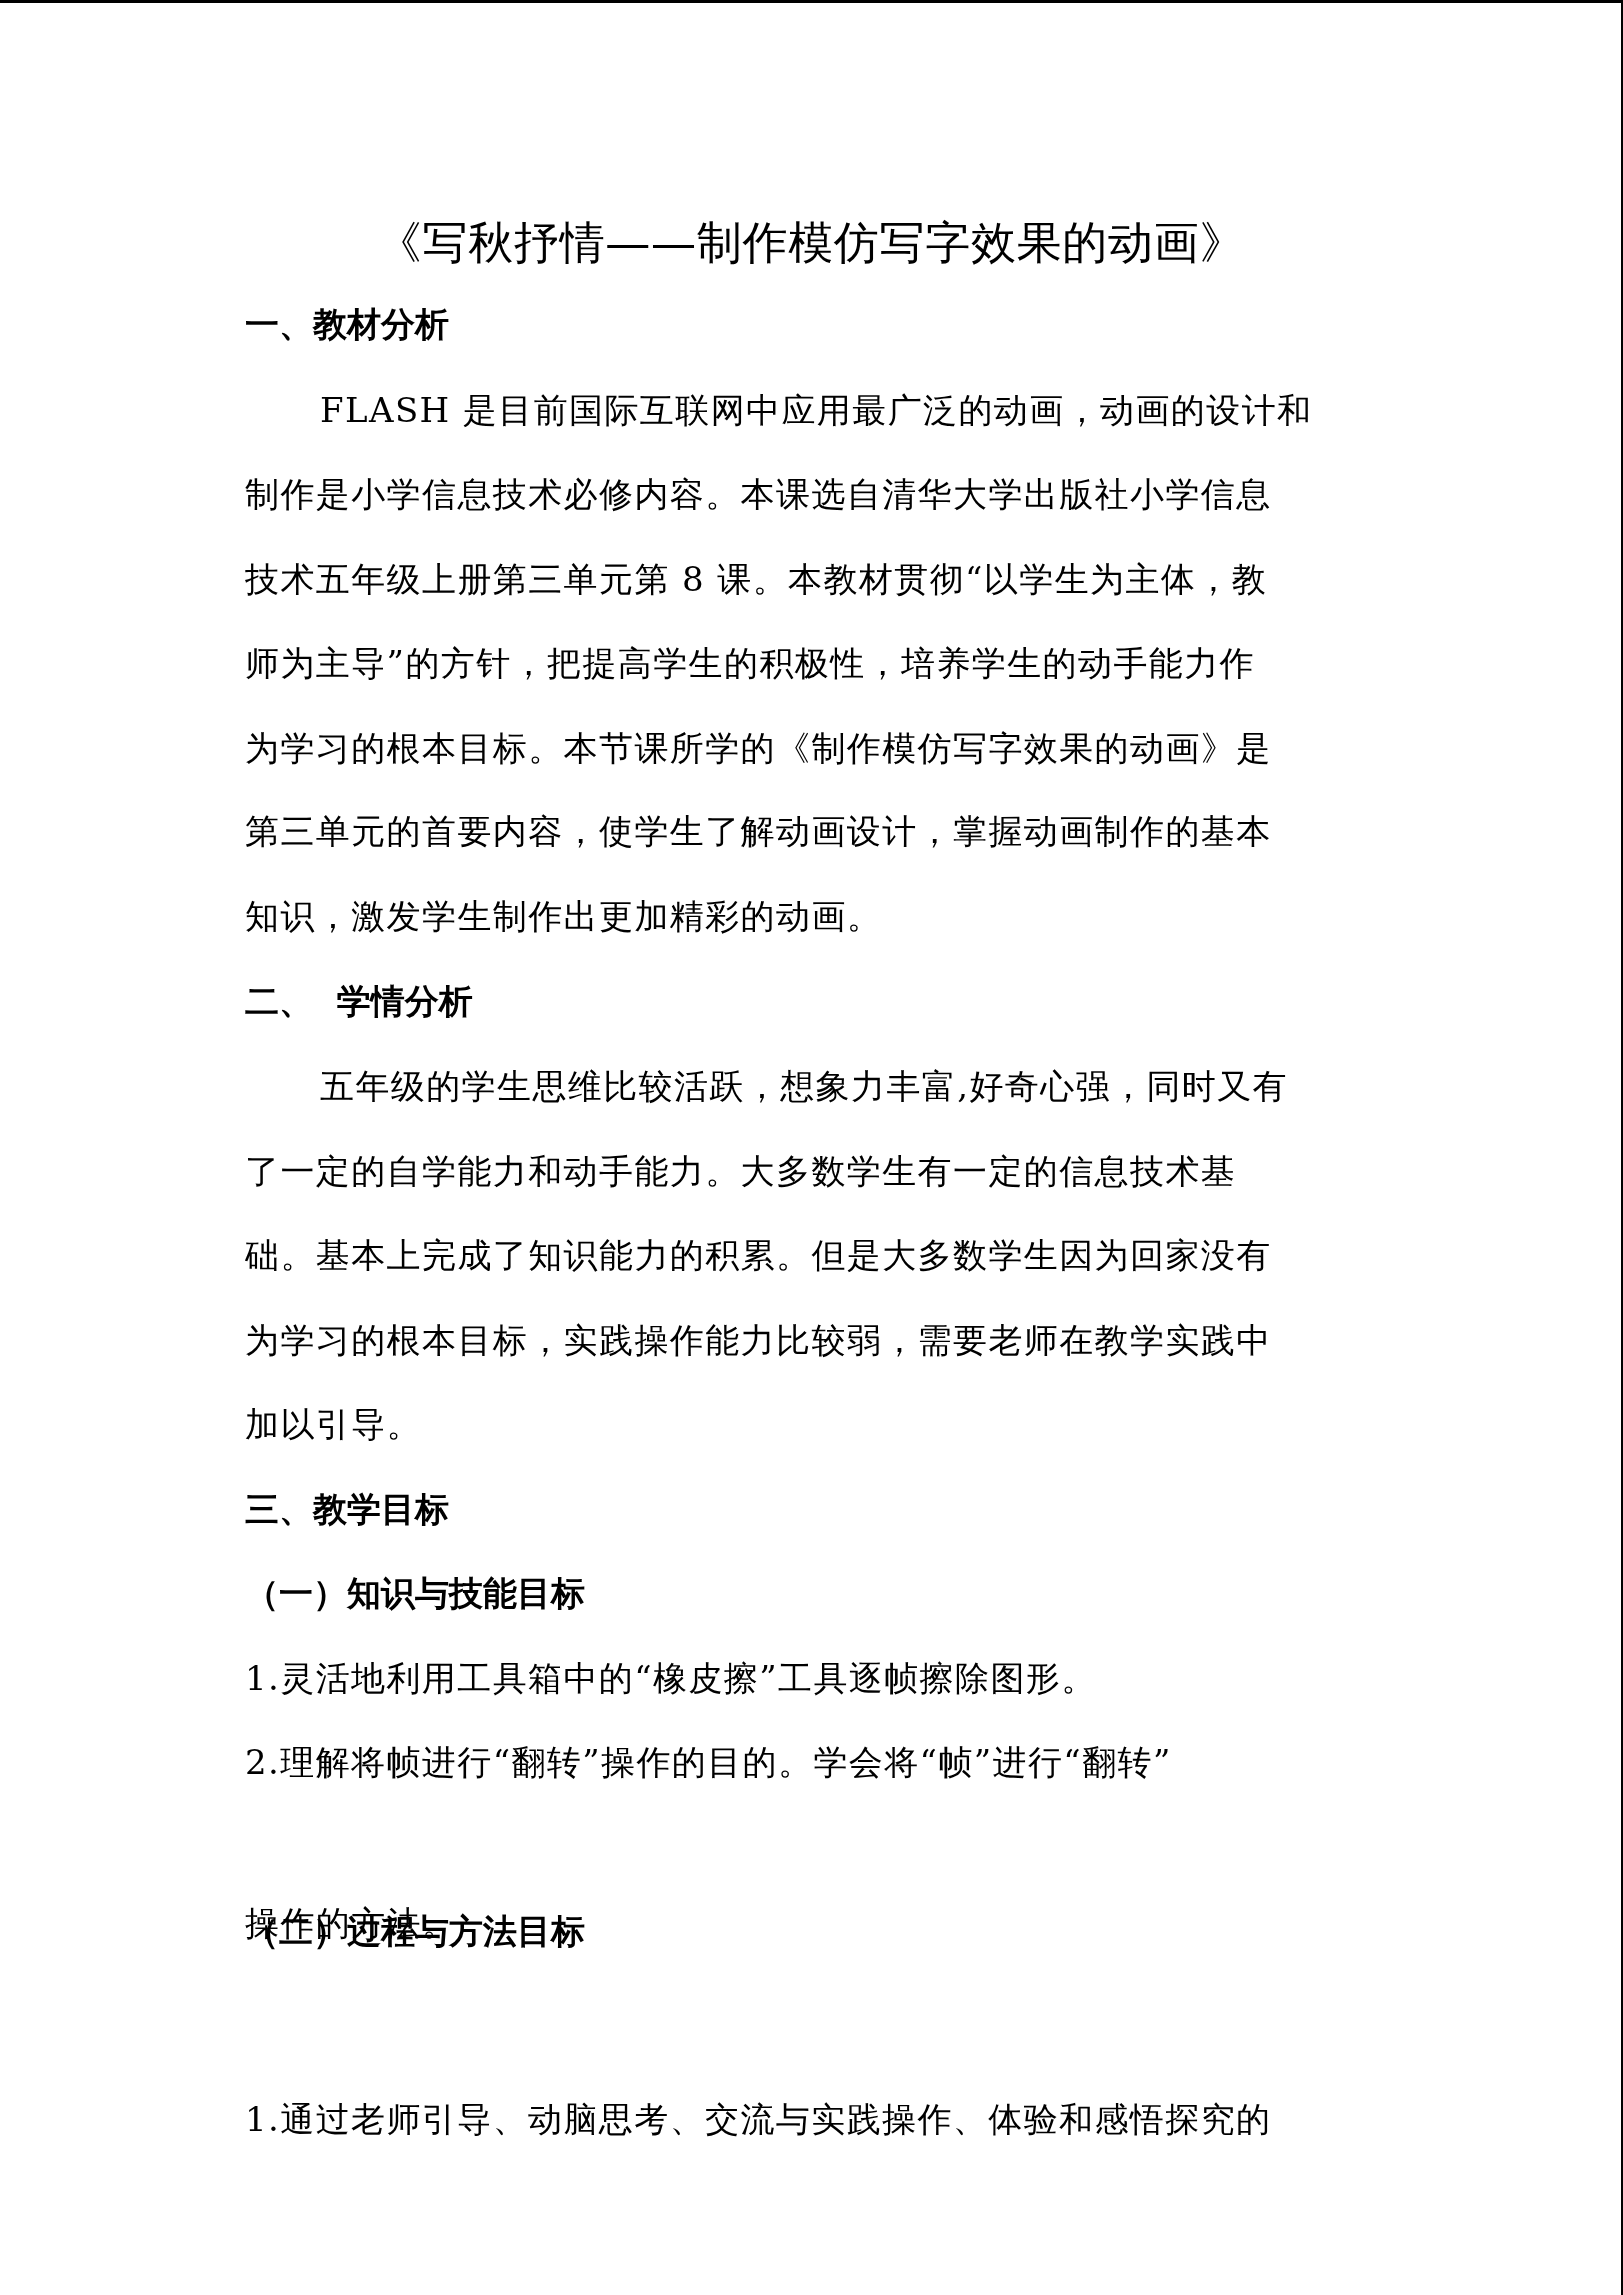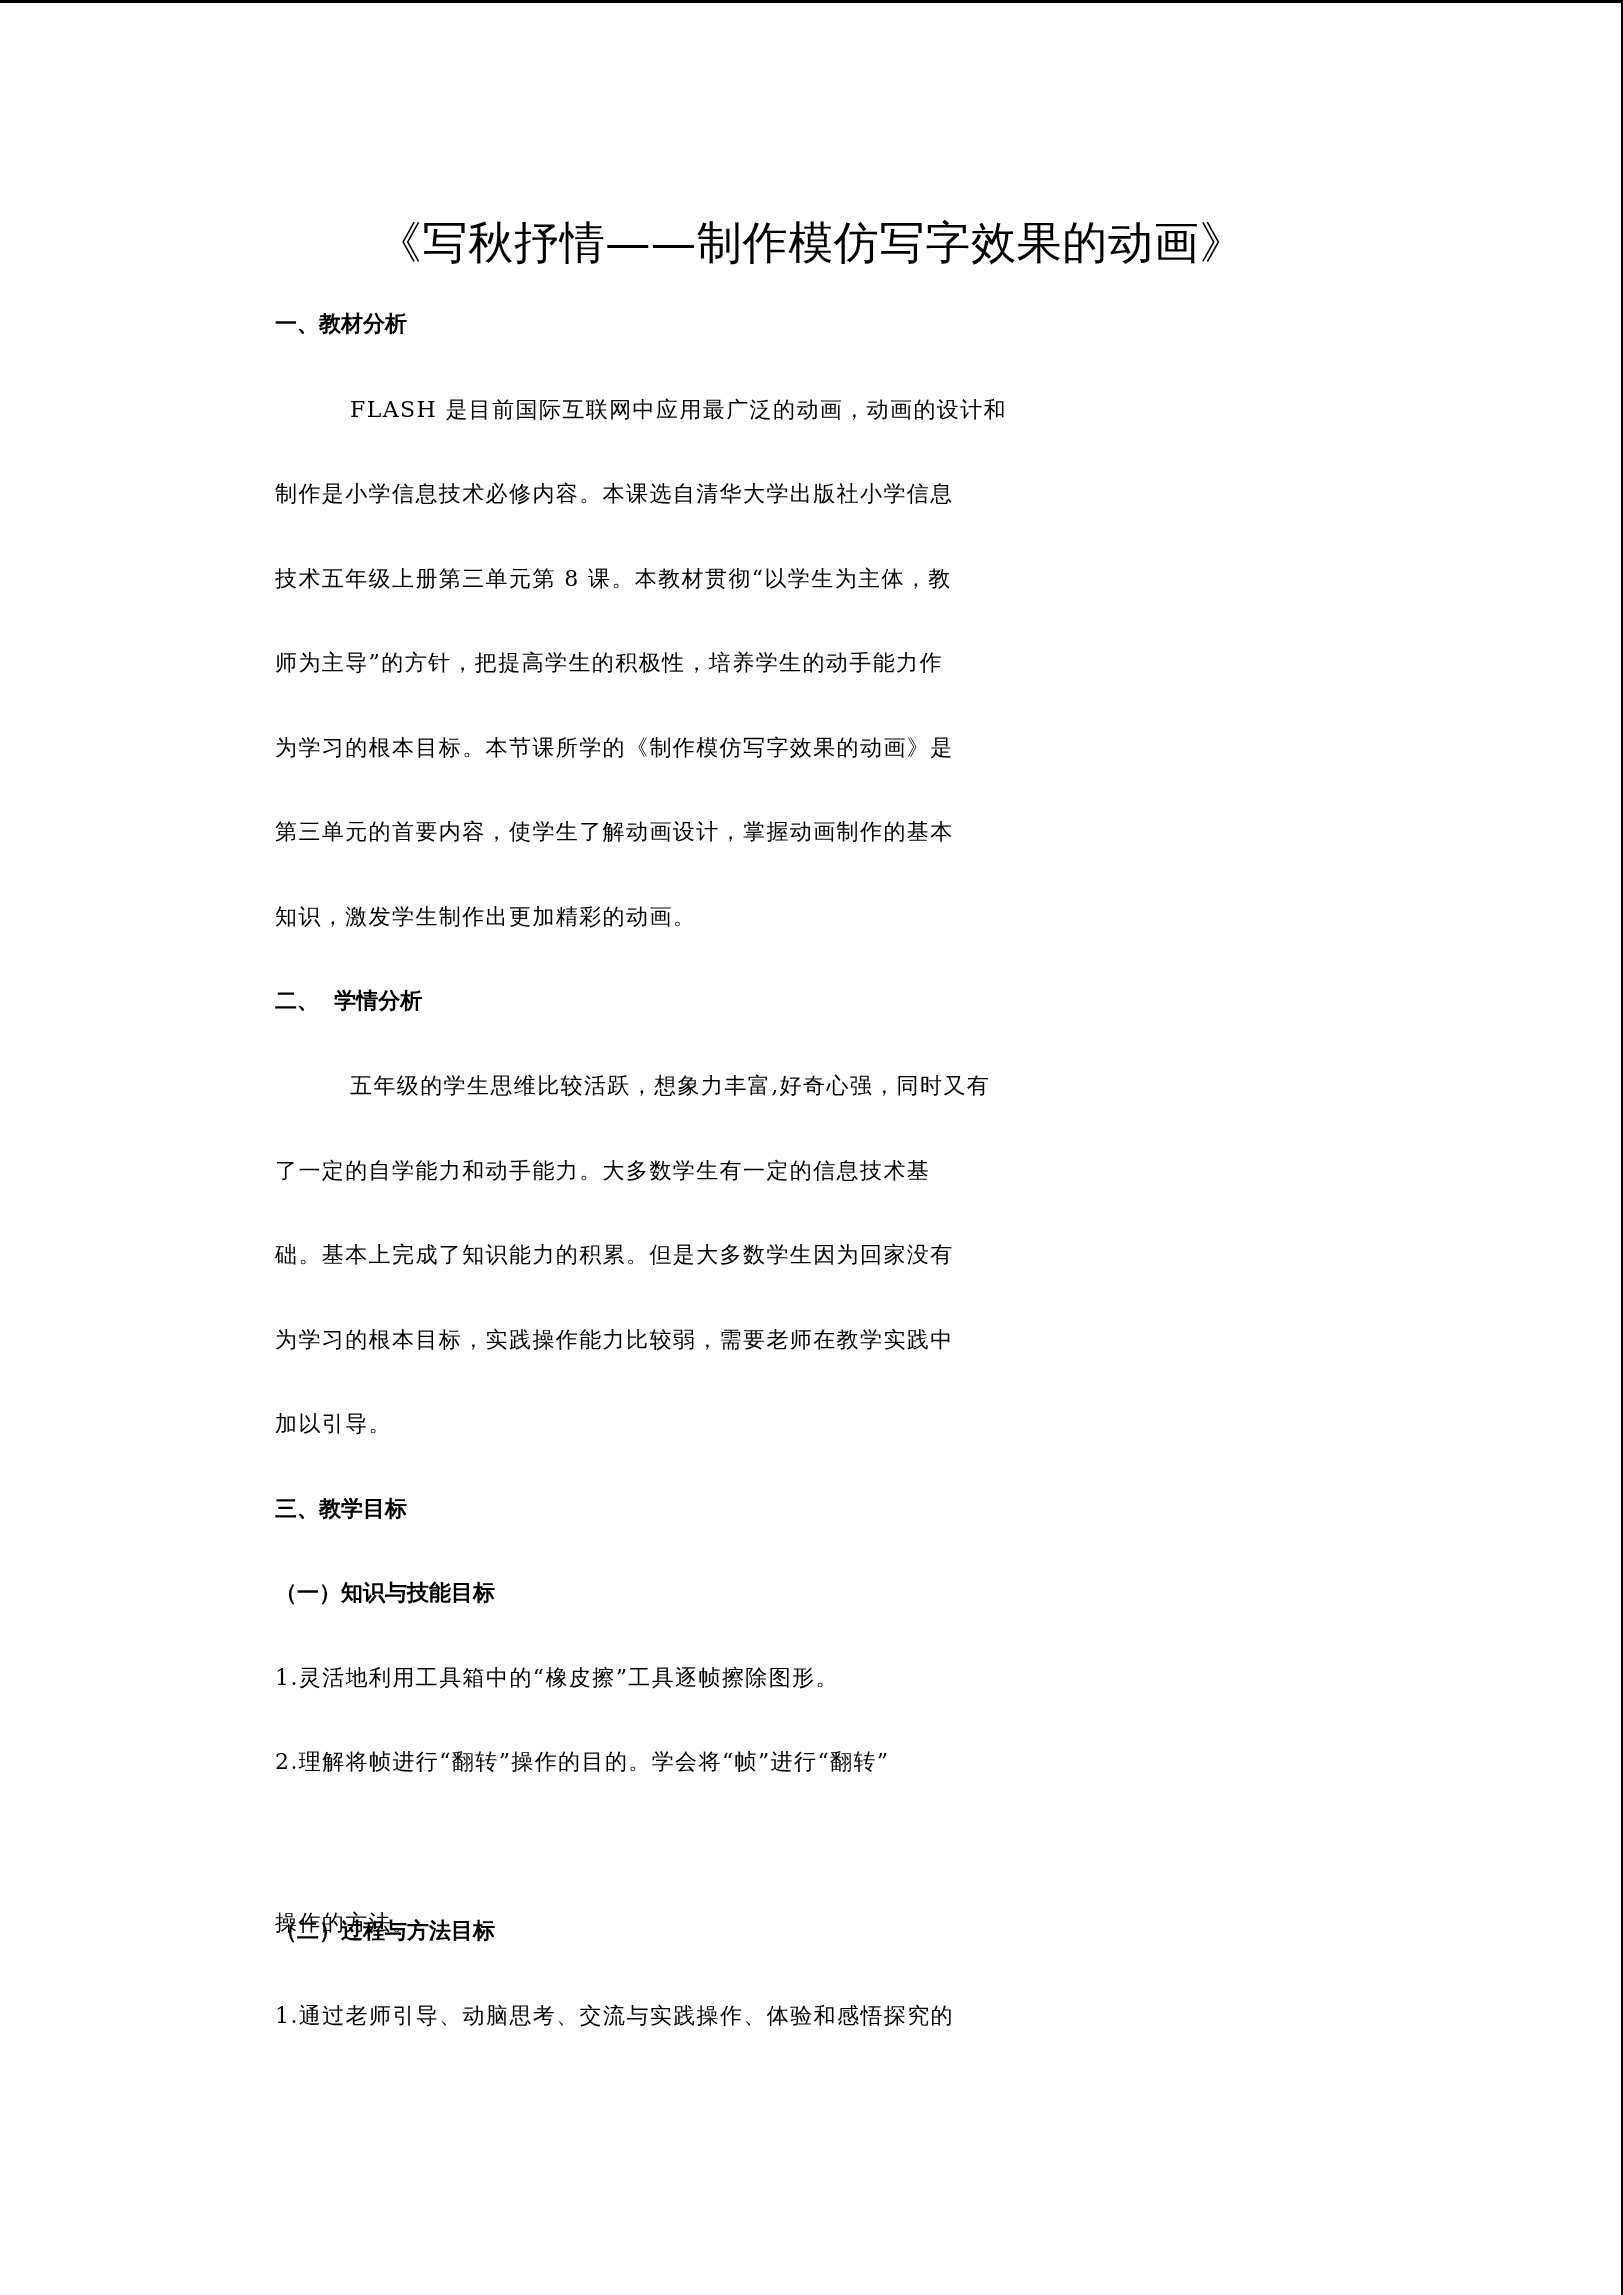--- a/index.html
+++ b/index.html
@@ -41,24 +41,23 @@
     text-align: center;
     font-size: 45px;
     line-height: 61px;
     font-family: "DejaVu Serif", "Liberation Serif", serif;
     font-weight: normal;
     letter-spacing: 0.7px;
   }
   .line {
     position: absolute;
     left: 0;
-    font-size: 22px;
+    font-size: 34px;
     line-height: 48px;
     white-space: nowrap;
-    margin-left: 30px;
   }
   .heading {
     font-family: "DejaVu Sans", "Liberation Sans", sans-serif;
     font-weight: bold;
   }
   .indent {
     left: 75px;
   }
   .para-text {
     letter-spacing: 1.4px;
@@ -89,16 +88,16 @@
   <div class="line para-text" style="top:1026px;">础。基本上完成了知识能力的积累。但是大多数学生因为回家没有</div>
   <div class="line para-text" style="top:1111px;">为学习的根本目标，实践操作能力比较弱，需要老师在教学实践中</div>
   <div class="line para-text" style="top:1195px;">加以引导。</div>
 
   <div class="line heading" style="top:1280px;">三、教学目标</div>
   <div class="line heading" style="top:1364px;">（一）知识与技能目标</div>
   <div class="line para-text" style="top:1449px;">1.灵活地利用工具箱中的“橡皮擦”工具逐帧擦除图形。</div>
   <div class="line para-text" style="top:1533px;text-align:center;">2.理解将帧进行“翻转”操作的目的。学会将“帧”进行“翻转”</div>
   <div class="line para-text" style="top:1694px;">操作的方法。</div>
   <div class="line heading" style="top:1702px;">（二）过程与方法目标</div>
-  <div class="line para-text" style="top:1787px;">1.通过老师引导、动脑思考、交流与实践操作、体验和感悟探究的</div>
+  <div class="line para-text" style="top:1890px;">1.通过老师引导、动脑思考、交流与实践操作、体验和感悟探究的</div>
 
 </div>
 
 
 </body></html>

